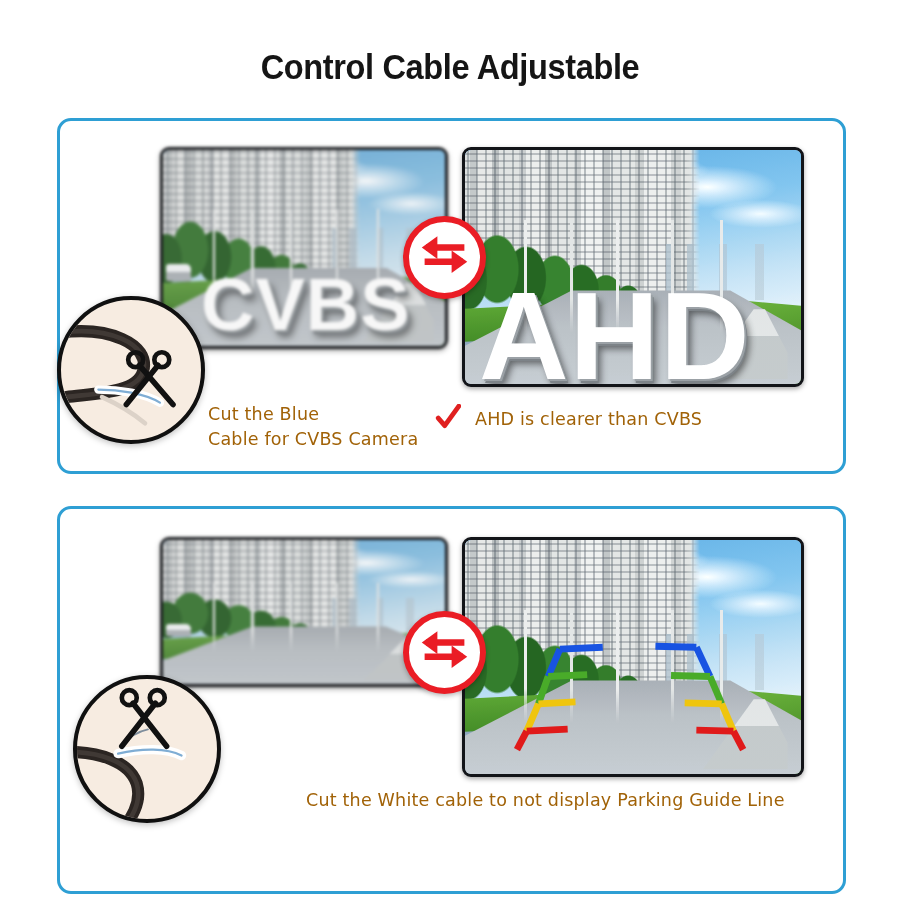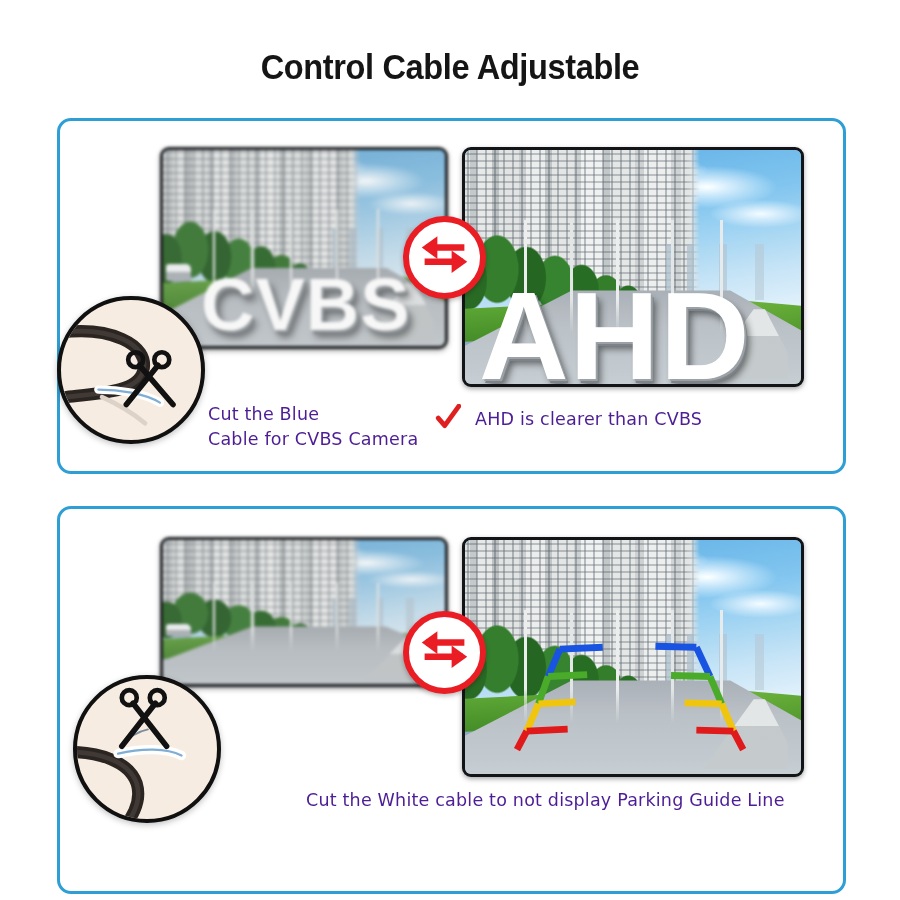--- a/index.html
+++ b/index.html
@@ -178,21 +178,21 @@
     z-index:7;
     box-shadow:0 2px 6px rgba(0,0,0,.25);
   }
   .cable-circle svg{position:absolute;left:0;top:0;width:100%;height:100%;}
 
   
   .caption{
     position:absolute;
     font-family:"DejaVu Sans", sans-serif;
     font-size:17.5px;
-    color:#4c1d95;
+    color:#a16207;
     line-height:1.42;
     white-space:pre-line;
     letter-spacing:.2px;
   }
   .check{
     position:absolute;
     width:26px;height:26px;
     z-index:5;
   }
 </style>

